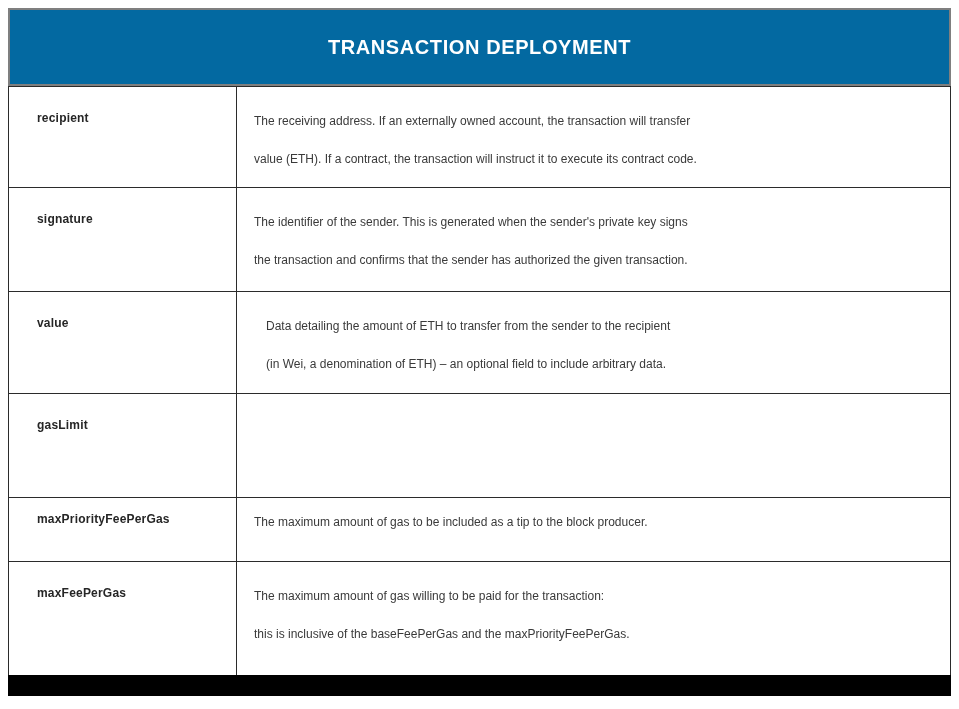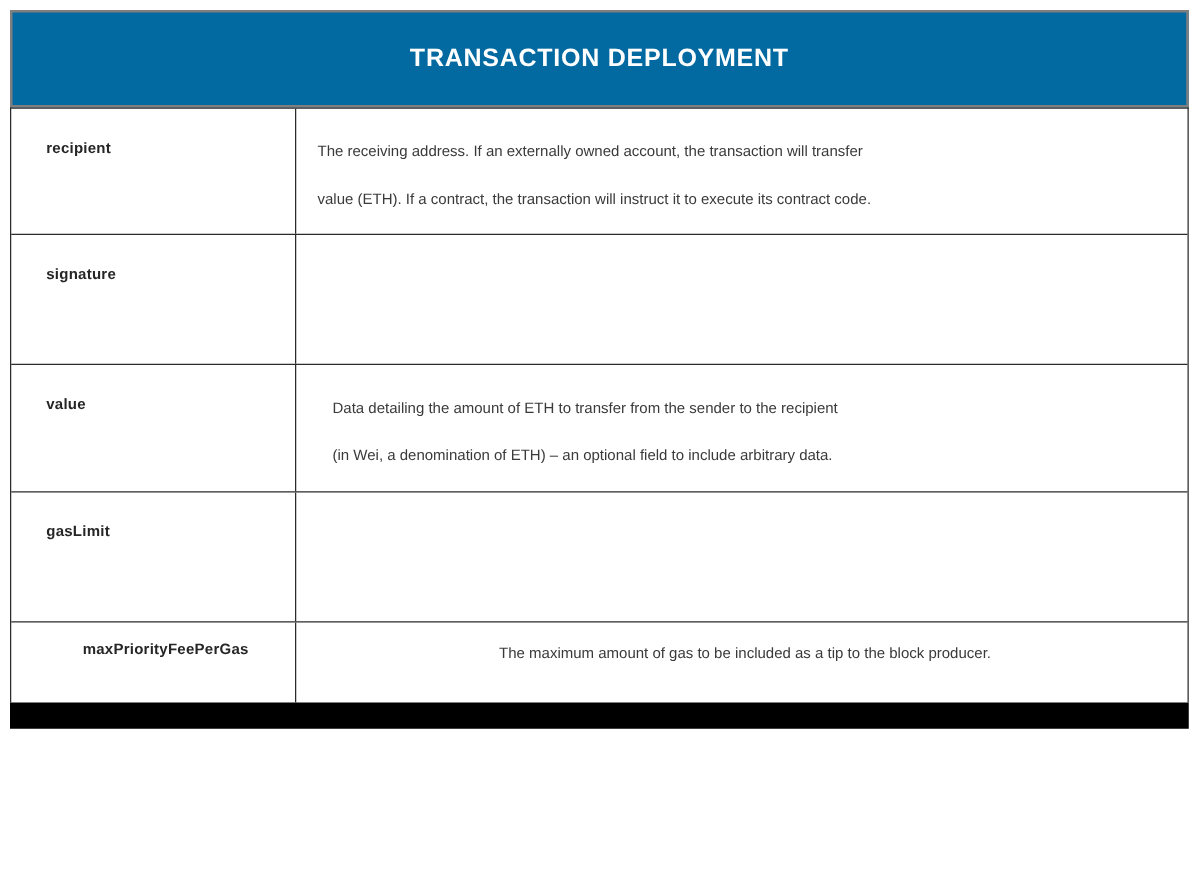--- a/index.html
+++ b/index.html
@@ -47,21 +47,21 @@
   .term-cell {
     width: 228px;
     flex: 0 0 228px;
     border-right: 1px solid #2b2b2b;
     padding: 24px 8px 0 28px;
     font-weight: bold;
     font-size: 12px;
     color: #262626;
     letter-spacing: 0.2px;
   }
-  .r5 .term-cell, .r5 .desc-cell { padding-top: 14px; text-align: center; }
+  .r5 .term-cell, .r5 .desc-cell { padding-top: 14px; }
   .r5 .desc-cell { padding-top: 5px; }
   .desc-cell {
     flex: 1;
     padding: 15px 12px 0 17px;
     font-size: 12px;
     color: #3a3a3a;
   }
   .desc-line { line-height: 38px; white-space: nowrap; }
   .footer-bar {
     height: 21px;
@@ -86,20 +86,24 @@
       <div class="desc-cell">
         <div class="desc-line">The receiving address. If an externally owned account, the transaction will transfer</div>
         <div class="desc-line">value (ETH). If a contract, the transaction will instruct it to execute its contract code.</div>
       </div>
     </div>
 
     <div class="row r2">
       <div class="term-cell">
         <span>signature</span>
       </div>
+      <div class="desc-cell">
+        <div class="desc-line">The identifier of the sender. This is generated when the sender's private key signs</div>
+        <div class="desc-line">the transaction and confirms that the sender has authorized the given transaction.</div>
+      </div>
     </div>
 
     <div class="row r3">
       <div class="term-cell">
         <span>value</span>
       </div>
       <div class="desc-cell">
         <div class="desc-line">Data detailing the amount of ETH to transfer from the sender to the recipient</div>
         <div class="desc-line">(in Wei, a denomination of ETH) – an optional field to include arbitrary data.</div>
       </div>
@@ -113,18 +117,27 @@
 
     <div class="row r5">
       <div class="term-cell">
         <span>maxPriorityFeePerGas</span>
       </div>
       <div class="desc-cell">
         <div class="desc-line">The maximum amount of gas to be included as a tip to the block producer.</div>
       </div>
     </div>
 
+    <div class="row r6">
+      <div class="term-cell">
+        <span>maxFeePerGas</span>
+      </div>
+      <div class="desc-cell">
+        <div class="desc-line">The maximum amount of gas willing to be paid for the transaction:</div>
+        <div class="desc-line">this is inclusive of the baseFeePerGas and the maxPriorityFeePerGas.</div>
+      </div>
+    </div>
 
   </div>
 
   <div class="footer-bar"></div>
 
 </div>
 
 </body></html>

